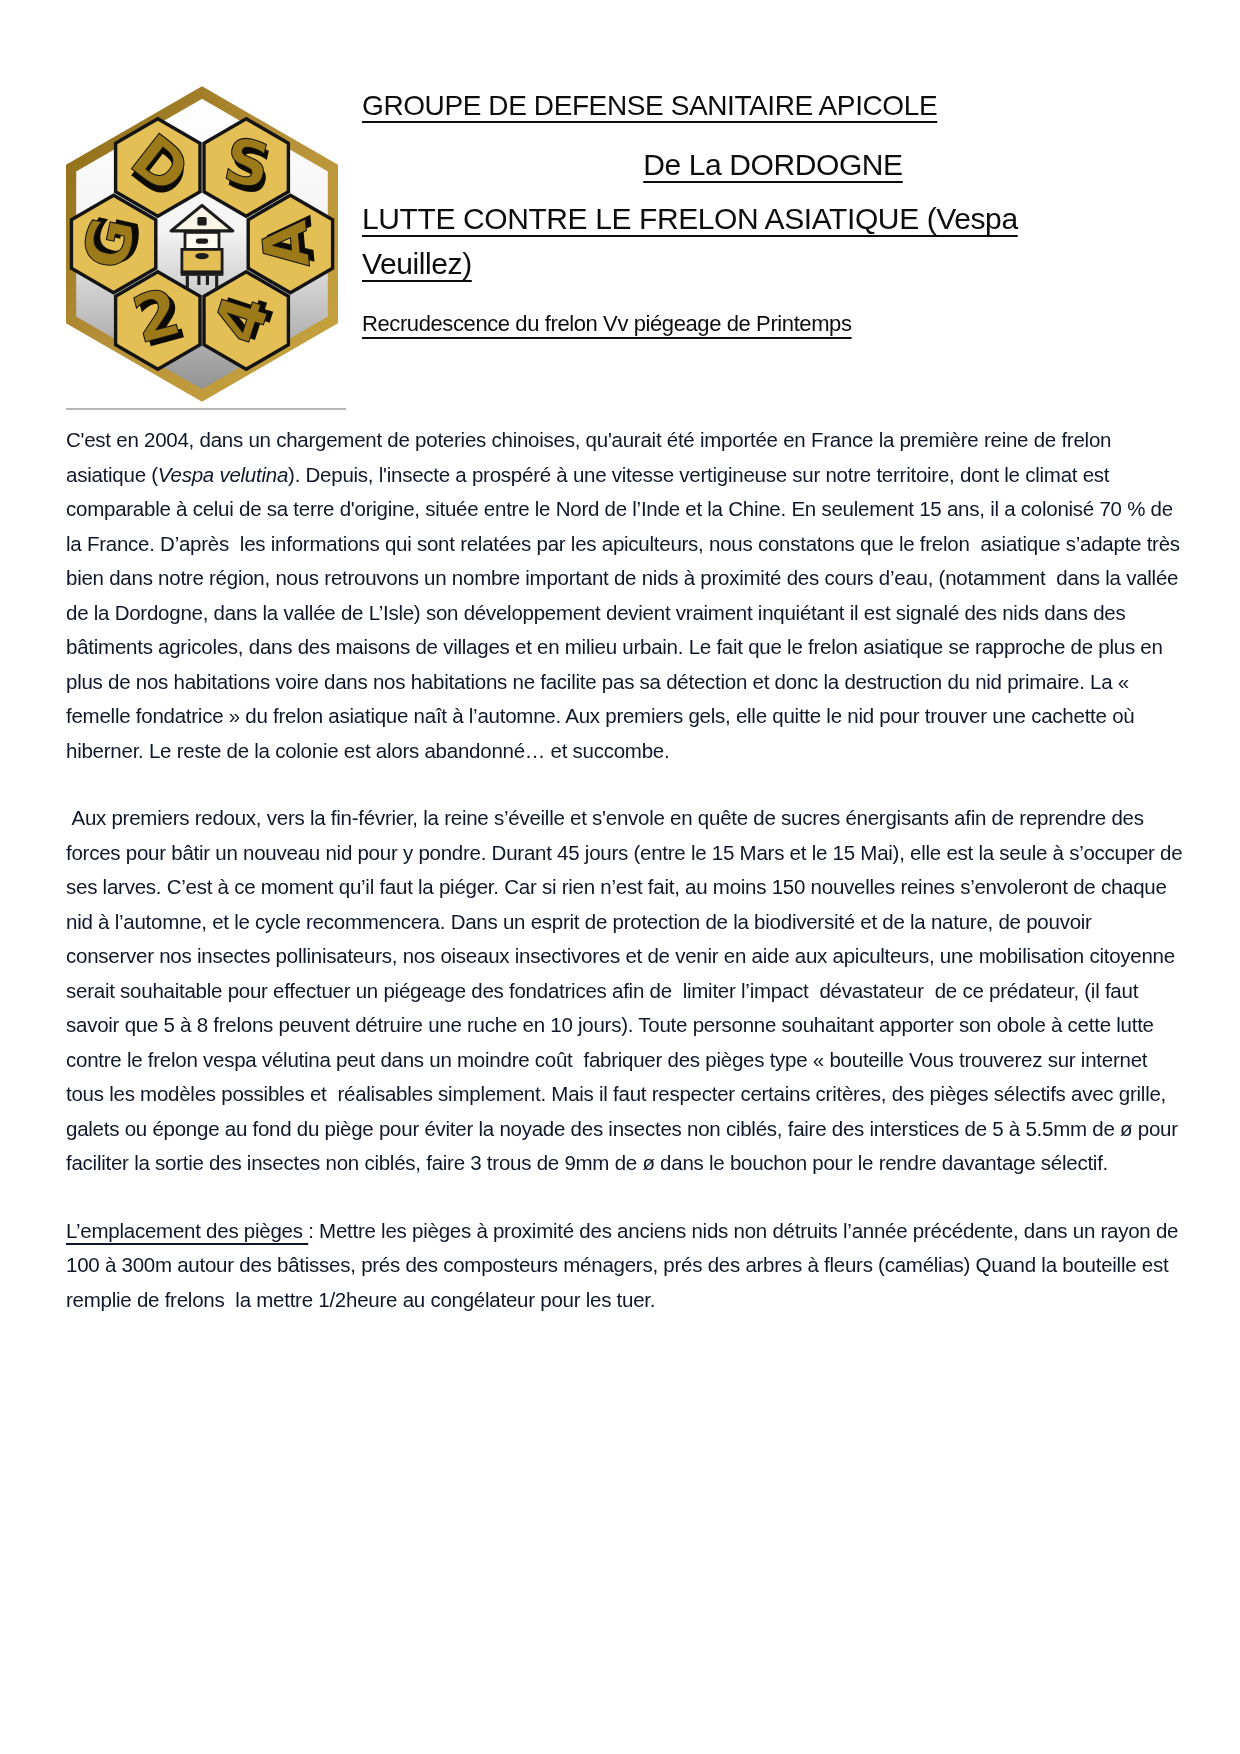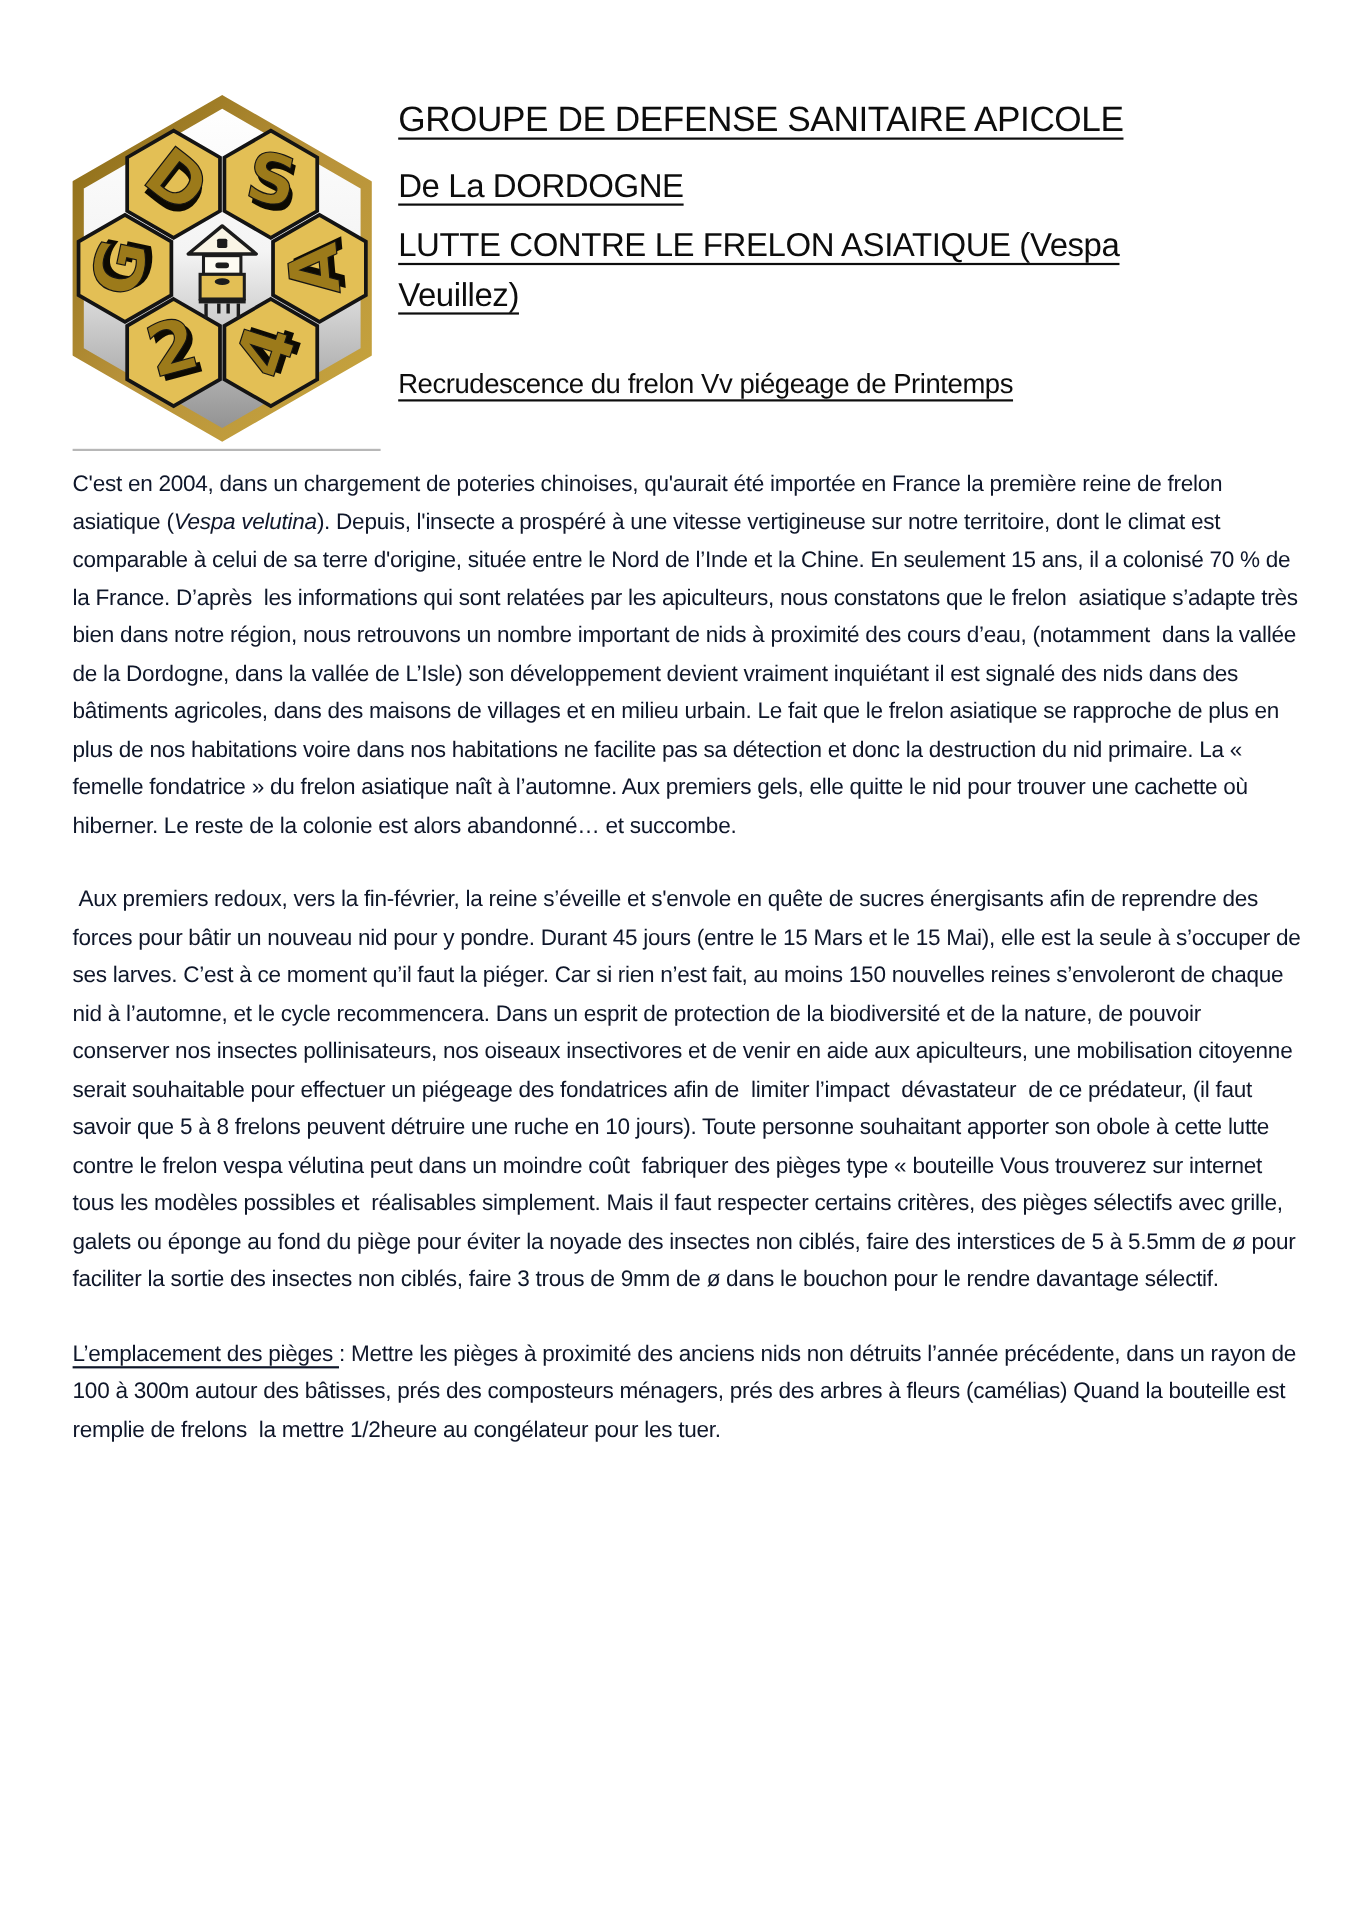--- a/index.html
+++ b/index.html
@@ -38,31 +38,31 @@
   }
   .h-main, .h-sub, .h-small {
     font-weight: normal;
     color: #0d0d0d;
     text-decoration: underline;
     text-decoration-thickness: 2px;
     text-underline-offset: 6px;
     letter-spacing: -0.4px;
   }
   .h-main {
-    font-size: 32px;
+    font-size: 28px;
     margin: 0 0 26px 0;
   }
-  .region-row { margin: 0 0 14px 0; }
+  .region-row { margin: 0 0 14px 0; text-align: center; }
   .region-row .h-sub { margin: 0 0 0 112px; display: inline-block; }
   .lutte-block { font-size: 30px; line-height: 45px; margin: 0; }
   .lutte-block .h-sub { display: inline; margin-top: 23px; }
   .h-small {
     display: inline-block;
-    font-size: 25px;
-    margin-top: 44px;
+    font-size: 22px;
+    margin-top: 25px;
   }
   
   .doc-body {
     margin-top: 13px;
     font-size: 20.5px;
     line-height: 34.5px;
     letter-spacing: -0.25px;
     color: #0f172a;
   }
   .doc-body p {

